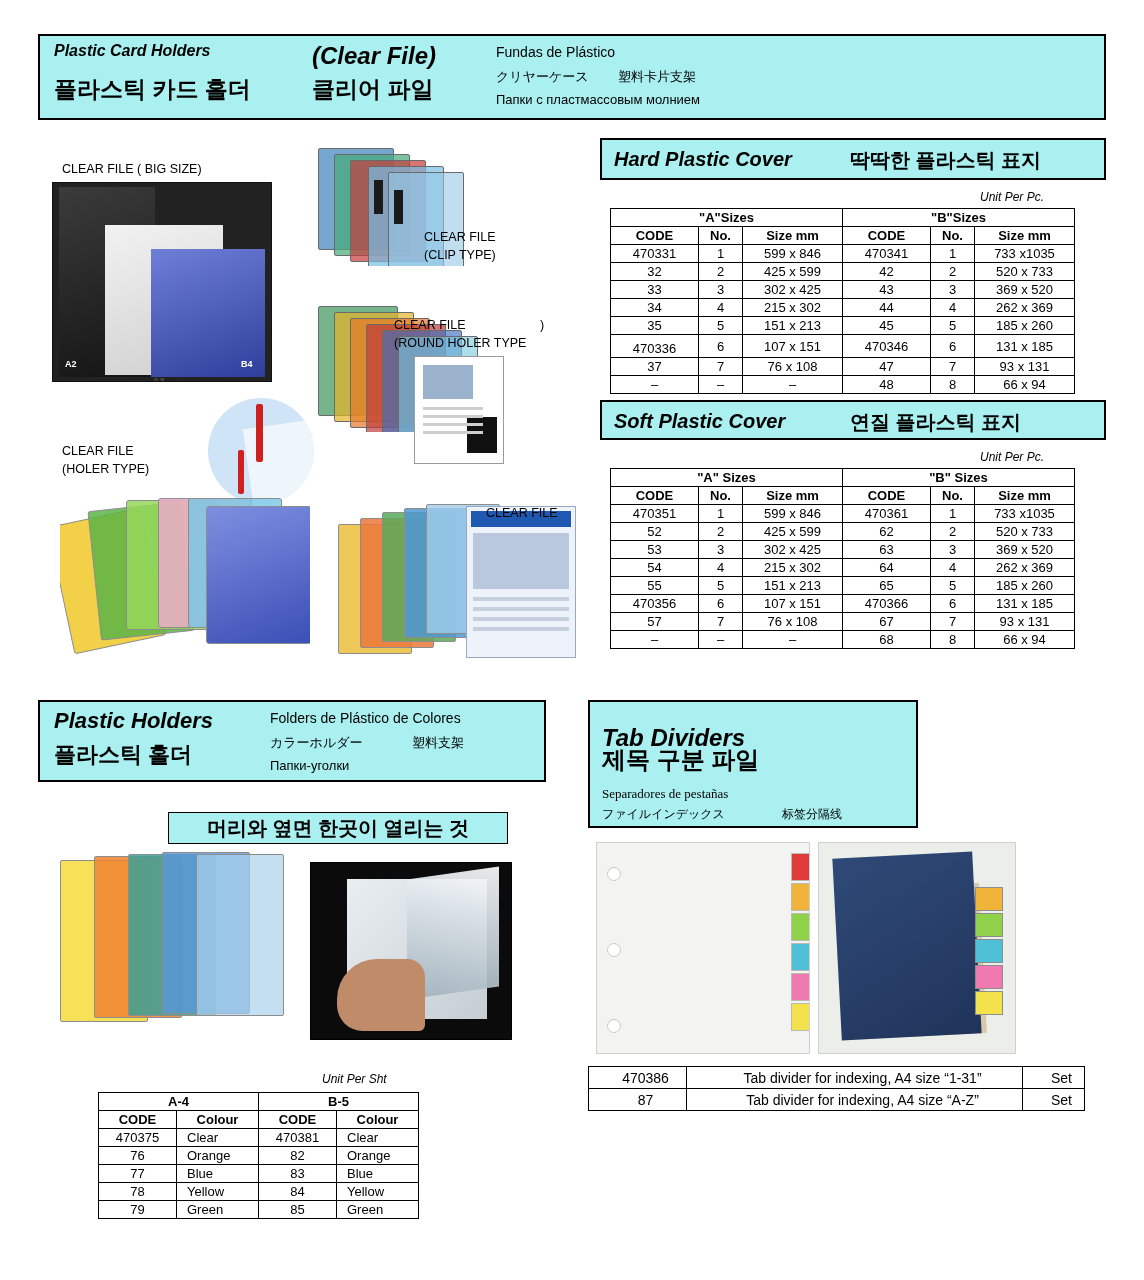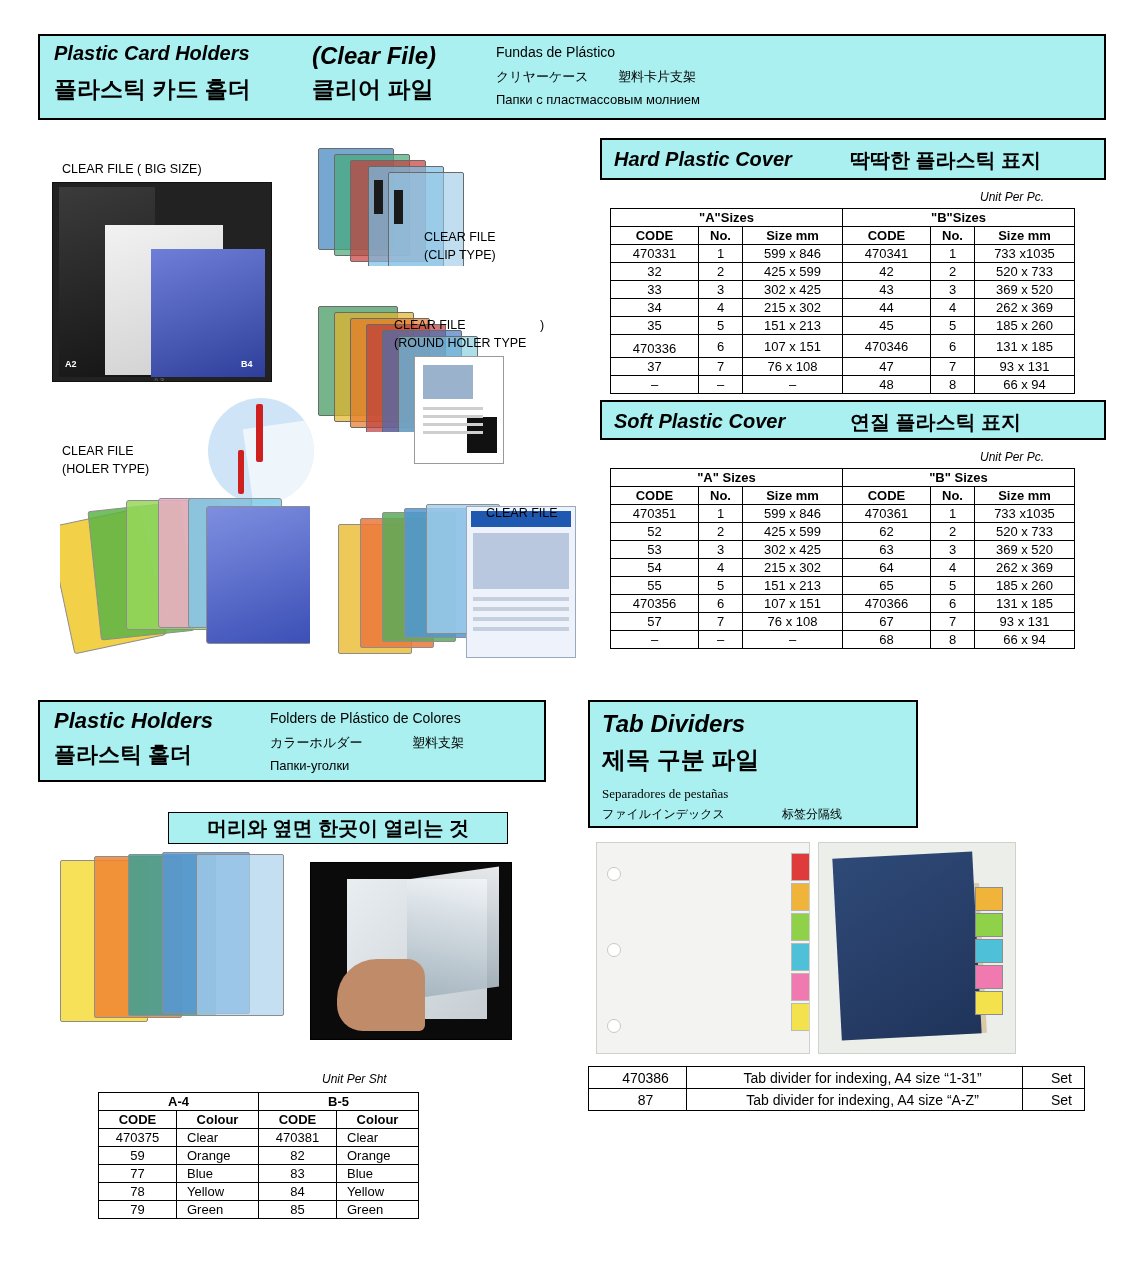--- a/index.html
+++ b/index.html
@@ -17,21 +17,21 @@
   .banner{
     position:absolute;
     background:#aaf0f0;
     border:2px solid #000;
     box-sizing:border-box;
   }
 
   
   #main-banner{left:38px;top:34px;width:1068px;height:86px;}
   #main-banner .inner{position:relative;width:100%;height:100%;}
-  #main-banner .t1{position:absolute;left:14px;top:6px;font-size:20px;font-style:italic;font-weight:bold;}
+  #main-banner .t1{position:absolute;left:14px;top:6px;font-size:16px;font-style:italic;font-weight:bold;}
   #main-banner .t2{position:absolute;left:272px;top:6px;font-size:24px;font-style:italic;font-weight:bold;}
   #main-banner .t3{position:absolute;left:14px;top:38px;font-size:23px;font-weight:bold;}
   #main-banner .t4{position:absolute;left:272px;top:38px;font-size:23px;font-weight:bold;}
   #main-banner .s1{position:absolute;left:456px;top:8px;font-size:14px;}
   #main-banner .s2{position:absolute;left:456px;top:32px;font-size:13px;}
   #main-banner .s3{position:absolute;left:578px;top:32px;font-size:13px;}
   #main-banner .s4{position:absolute;left:456px;top:56px;font-size:13px;}
 
   
   #hard-banner{left:600px;top:138px;width:506px;height:42px;}
@@ -41,21 +41,21 @@
 
   #plastic-holders-banner{left:38px;top:700px;width:508px;height:82px;}
   #plastic-holders-banner .t1{position:absolute;left:14px;top:6px;font-size:22px;font-style:italic;font-weight:bold;}
   #plastic-holders-banner .t2{position:absolute;left:14px;top:38px;font-size:22px;font-weight:bold;}
   #plastic-holders-banner .s1{position:absolute;left:230px;top:8px;font-size:14px;}
   #plastic-holders-banner .s2{position:absolute;left:230px;top:32px;font-size:13px;}
   #plastic-holders-banner .s3{position:absolute;left:352px;top:32px;font-size:13px;margin-left:20px;}
   #plastic-holders-banner .s4{position:absolute;left:230px;top:56px;font-size:13px;}
 
   #tab-banner{left:588px;top:700px;width:330px;height:128px;}
-  #tab-banner .t1{position:absolute;left:12px;top:8px;font-size:24px;font-style:italic;font-weight:bold;}
+  #tab-banner .t1{position:absolute;left:12px;top:22px;font-size:24px;font-style:italic;font-weight:bold;}
   #tab-banner .t2{position:absolute;left:12px;top:42px;font-size:24px;font-weight:bold;}
   #tab-banner .s1{position:absolute;left:12px;top:84px;font-size:13px;font-family:"Liberation Serif",serif;}
   #tab-banner .s2{position:absolute;left:12px;top:104px;font-size:12px;}
   #tab-banner .s3{position:absolute;left:192px;top:104px;font-size:12px;}
 
   
   #plastic-holders-sub{
     position:absolute;left:168px;top:812px;width:340px;height:32px;
     background:#aaf0f0;border:1px solid #000;box-sizing:border-box;
   }
@@ -477,21 +477,21 @@
       <th class="cc-code">CODE</th>
       <th class="cc-col">Colour</th>
     </tr>
     <tr>
       <td class="code-first">470375</td>
       <td style="text-align:left;padding-left:10px;">Clear</td>
       <td class="code-first">470381</td>
       <td style="text-align:left;padding-left:10px;">Clear</td>
     </tr>
     <tr>
-      <td class="code-first">59</td>
+      <td class="code-first">76</td>
       <td style="text-align:left;padding-left:10px;">Orange</td>
       <td class="code-first">82</td>
       <td style="text-align:left;padding-left:10px;">Orange</td>
     </tr>
     <tr>
       <td class="code-first">77</td>
       <td style="text-align:left;padding-left:10px;">Blue</td>
       <td class="code-first">83</td>
       <td style="text-align:left;padding-left:10px;">Blue</td>
     </tr>

